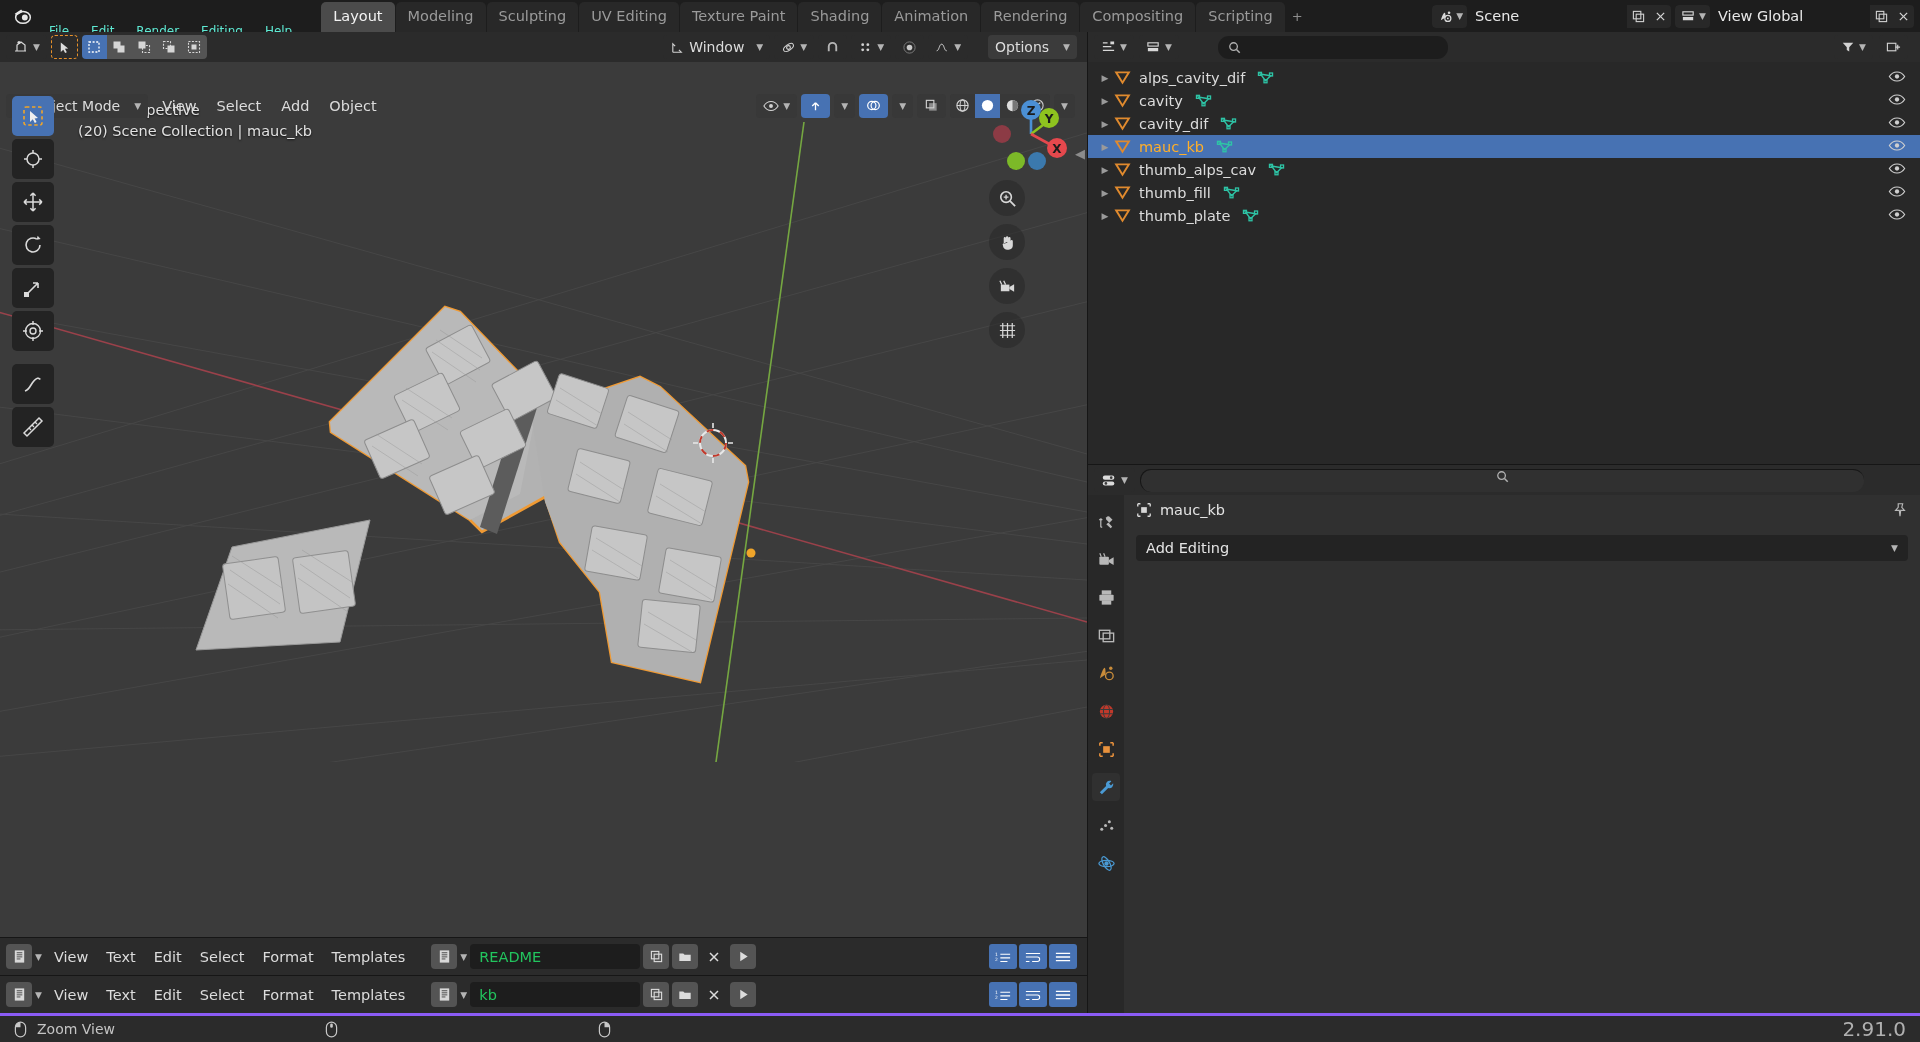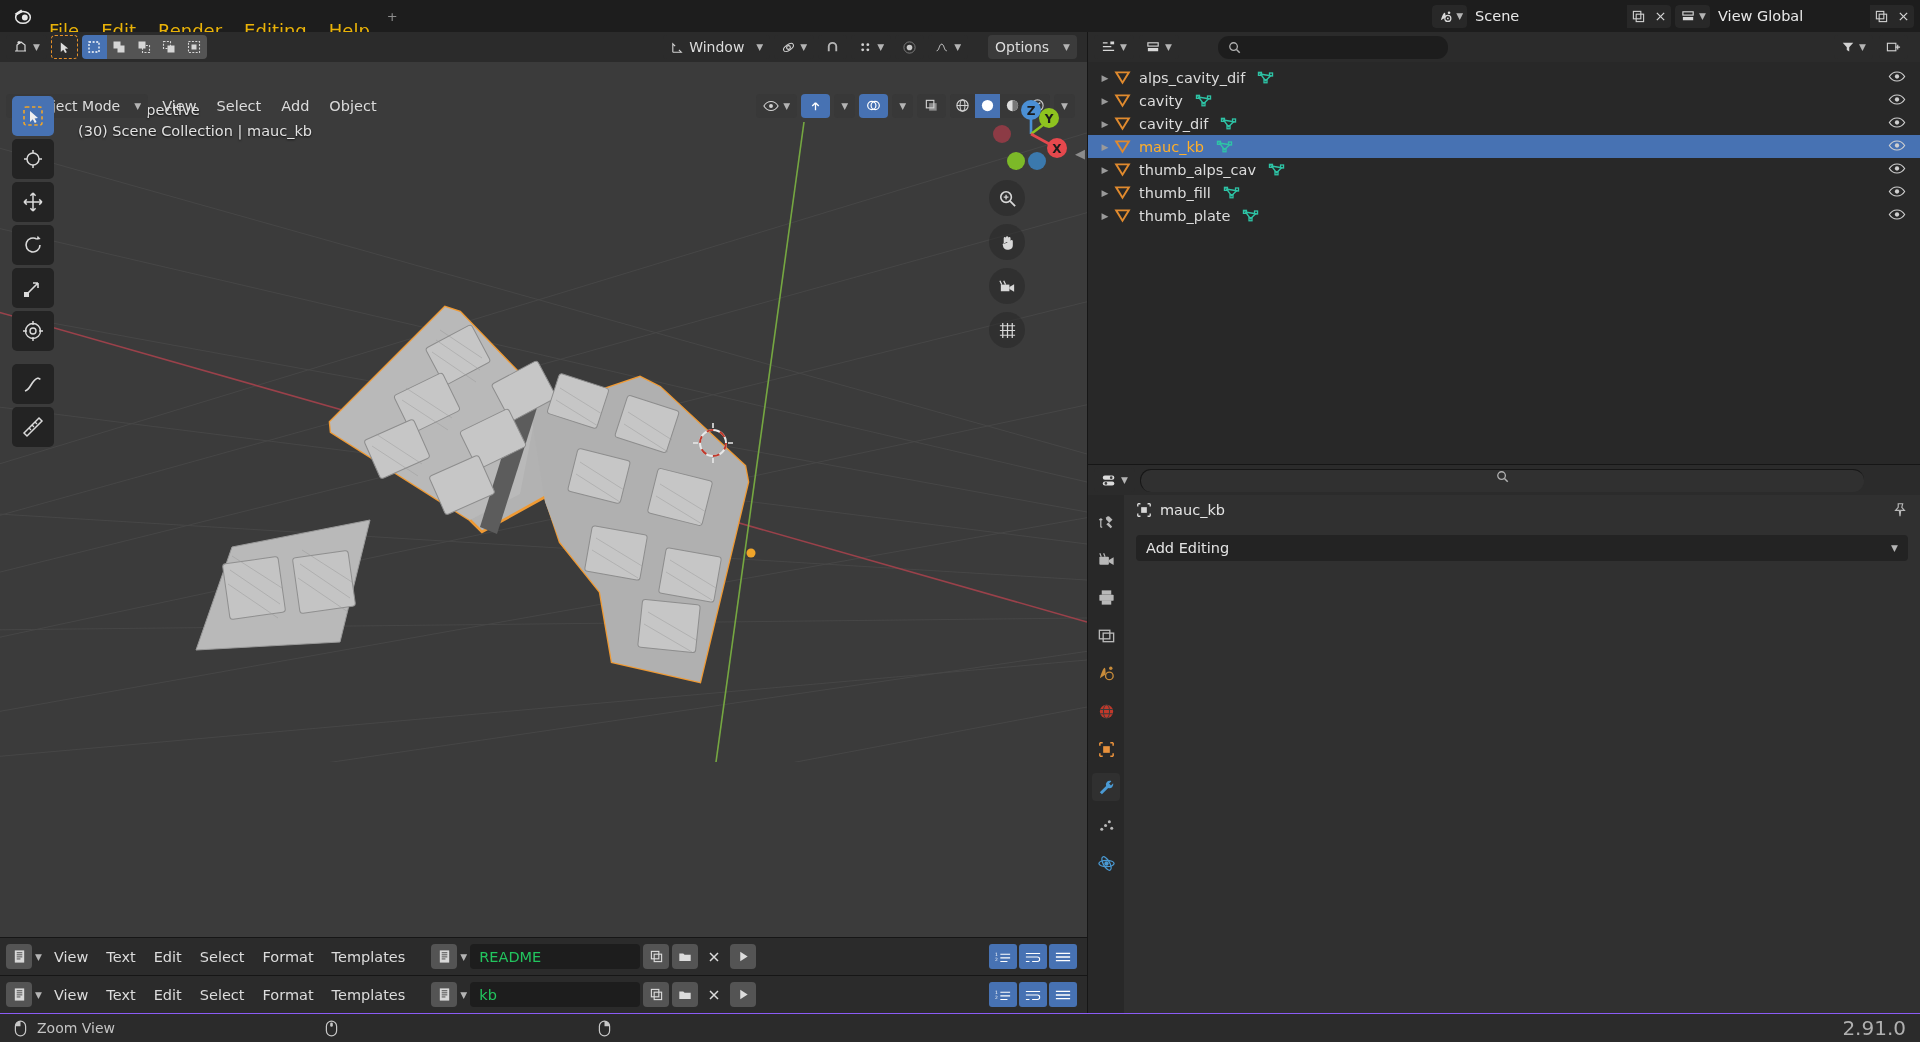--- a/index.html
+++ b/index.html
@@ -13,21 +13,21 @@
   }
   .app { position: relative; width: 1920px; height: 1042px; display: flex; flex-direction: column; }
 
   
   .topbar {
     height: 32px; background: #1d1d1d; display: flex; align-items: center;
     flex: 0 0 32px; padding-left: 8px; gap: 0;
   }
   .blender-logo { width: 30px; height: 32px; display:flex; align-items:center; justify-content:center; }
   .menu-item {
-    padding: 3px 11px; color: #eab308; font-size: 18px; border-radius: 3px; line-height: 18px; margin-top: 29px;
+    padding: 3px 11px; color: #5eead4; font-size: 12px; border-radius: 3px; line-height: 18px; margin-top: 29px;
   }
   .ws-tabs { display: flex; align-items: flex-end; height: 32px; margin-left: 18px; }
   .ws-tab {
     padding: 6px 12px 7px; font-size: 14.5px; color: #9a9a9a; background: #282828;
     border-radius: 5px 5px 0 0; margin-right: 1px; line-height: 17px;
   }
   .ws-tab.active { background: #4b4b4b; color: #f2f2f2; }
   .ws-plus { color: #8d8d8d; padding: 4px 6px; font-size: 13px; }
 
   .topbar-right { margin-left: auto; display: flex; align-items: center; gap: 4px; padding-right: 6px; }
@@ -143,21 +143,21 @@
   .pin { margin-left: auto; }
   .add-mod {
     margin: 10px 12px; height: 26px; background: #232323; border-radius: 4px;
     display: flex; align-items: center; padding: 0 10px; font-size: 14.5px; color: #e4e4e4;
   }
   .add-mod .chev { margin-left: auto; }
 
   
   .statusbar {
     height: 29px; background: #2b2b2b; display: flex; align-items: center; padding: 0 14px;
-    font-size: 14px; color: #c4c4c4; gap: 10px; flex: 0 0 29px; border-top:1px solid #8b5cf6;text-align:center;
+    font-size: 14px; color: #c4c4c4; gap: 10px; flex: 0 0 29px; border-top:3px solid #8b5cf6;text-align:center;
   }
   .status-ver { margin-left: auto; color: #b0b0b0; font-size: 20px;}
   .mouse-ico { display: inline-flex; }
 
   svg { display: block; }
 </style>
 </head>
 <body>
 
 <div class="app">
@@ -170,20 +170,32 @@
           <path d="M3 9.5l7-4.5 2 2.3-7 4.2z" fill="#e8e8e8"></path>
         </svg>
     </div>
     <div id="topmenus" style="display:flex">
         <div class="menu-item">File</div>
         <div class="menu-item">Edit</div>
         <div class="menu-item">Render</div>
         <div class="menu-item">Editing</div>
         <div class="menu-item">Help</div>
       </div>
+    <div class="ws-tabs" id="wstabs">
+        <div class="ws-tab active">Layout</div>
+        <div class="ws-tab">Modeling</div>
+        <div class="ws-tab">Sculpting</div>
+        <div class="ws-tab">UV Editing</div>
+        <div class="ws-tab">Texture Paint</div>
+        <div class="ws-tab">Shading</div>
+        <div class="ws-tab">Animation</div>
+        <div class="ws-tab">Rendering</div>
+        <div class="ws-tab">Compositing</div>
+        <div class="ws-tab">Scripting</div>
+      </div>
     <span class="ws-plus">+</span>
 
     <div class="topbar-right">
       <div class="scene-block">
         <div class="icon-btn-dd">
           <svg width="15" height="15" viewBox="0 0 16 16">
               <path d="M3 12c1.5-5 3-8 4-8s1 3 1 5" fill="#d8d8d8"></path>
               <circle cx="10.5" cy="10" r="3.2" fill="none" stroke="#d8d8d8" stroke-width="1.3"></circle>
               <circle cx="10.5" cy="10" r="1" fill="#d8d8d8"></circle>
               <circle cx="11.8" cy="4" r="1.4" fill="#d8d8d8"></circle>
@@ -415,21 +427,21 @@
               <circle r="13" fill="none" stroke="#e8e8e8" stroke-width="2"></circle>
               <circle r="13" fill="none" stroke="#c0392b" stroke-width="2" stroke-dasharray="6.8 6.8"></circle>
               <path d="M0 -20 V -15 M0 20 V 15 M-20 0 H -15 M20 0 H 15" stroke="#e8e8e8" stroke-width="1.6"></path>
             </g>
 
             <circle cx="751" cy="491" r="4.5" fill="#f0a52a"></circle>
           </svg>
 
           <div class="vp-overlay-text">
             <div>User Perspective</div>
-            <div>(30) Scene Collection | mauc_kb</div>
+            <div>(20) Scene Collection | mauc_kb</div>
           </div>
 
           <div class="vp-header2">
             <div class="hdr-btn flat">
               <svg width="15" height="15" viewBox="0 0 16 16">
                   <path d="M2 2h3M2 2v3M14 2h-3M14 2v3M2 14h3M2 14v-3M14 14h-3M14 14v-3" stroke="#dcdcdc" stroke-width="1.3" fill="none"></path>
                   <rect x="5" y="5" width="6" height="6" fill="#dcdcdc"></rect>
                 </svg>
               <span>Object Mode</span>
               <span class="chev" style="margin-left:10px;">▼</span>

